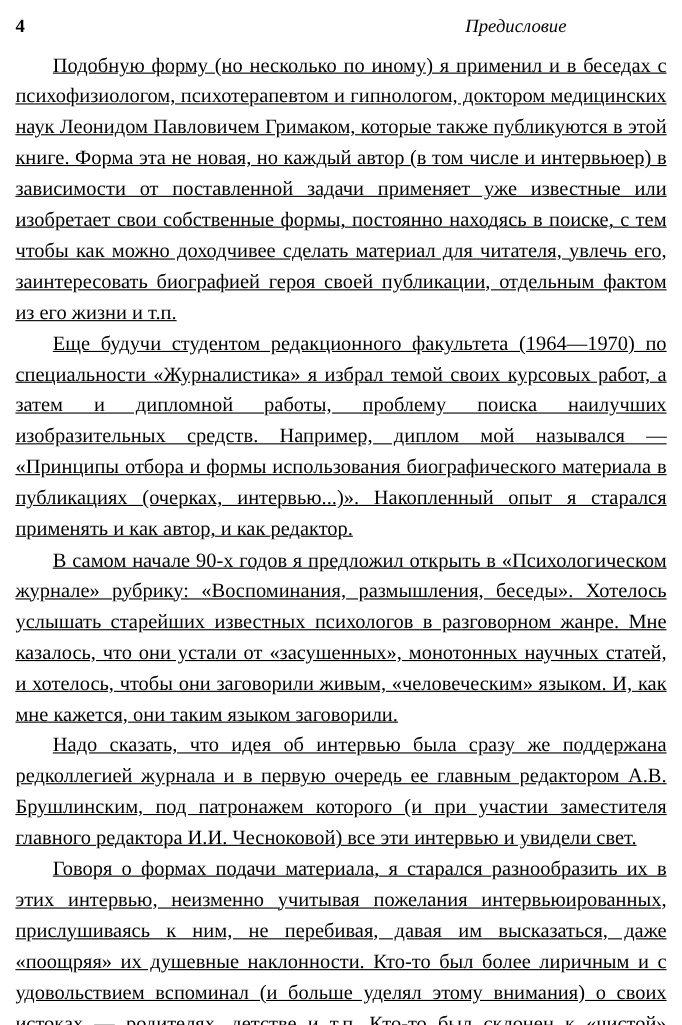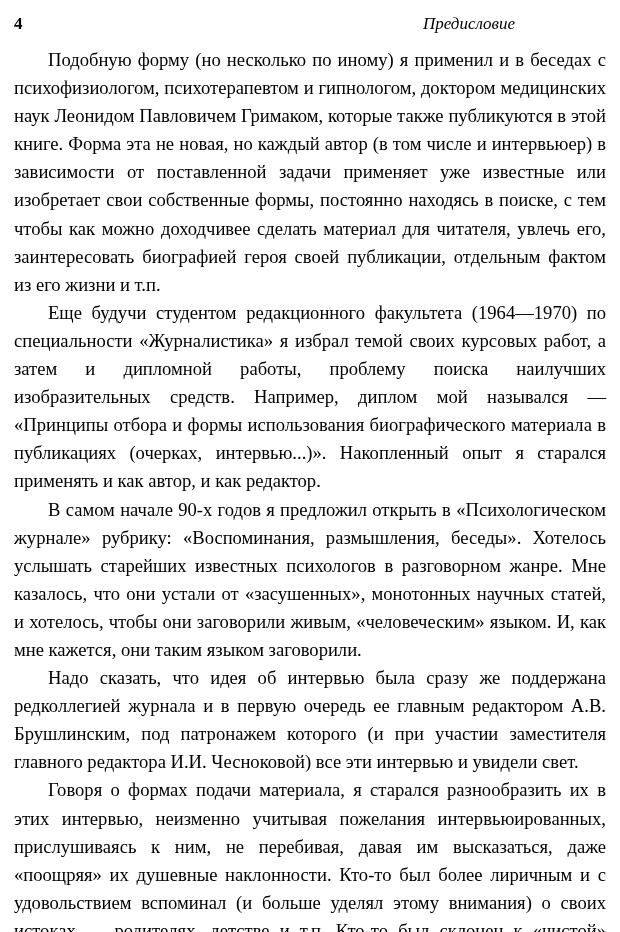--- a/index.html
+++ b/index.html
@@ -50,20 +50,21 @@
     font-size: 18.6px;
     line-height: 28.1px;
     text-align: justify;
     text-justify: inter-word;
     hyphens: manual;
   }
   .body-text p {
     margin: 0;
     text-indent: 34px;
     text-align: justify;
+    text-decoration: underline;
   }
   .body-text p:last-child {
     text-align: justify;
   }
 </style>
 </head>
 <body>
 
 <div class="page">
 

